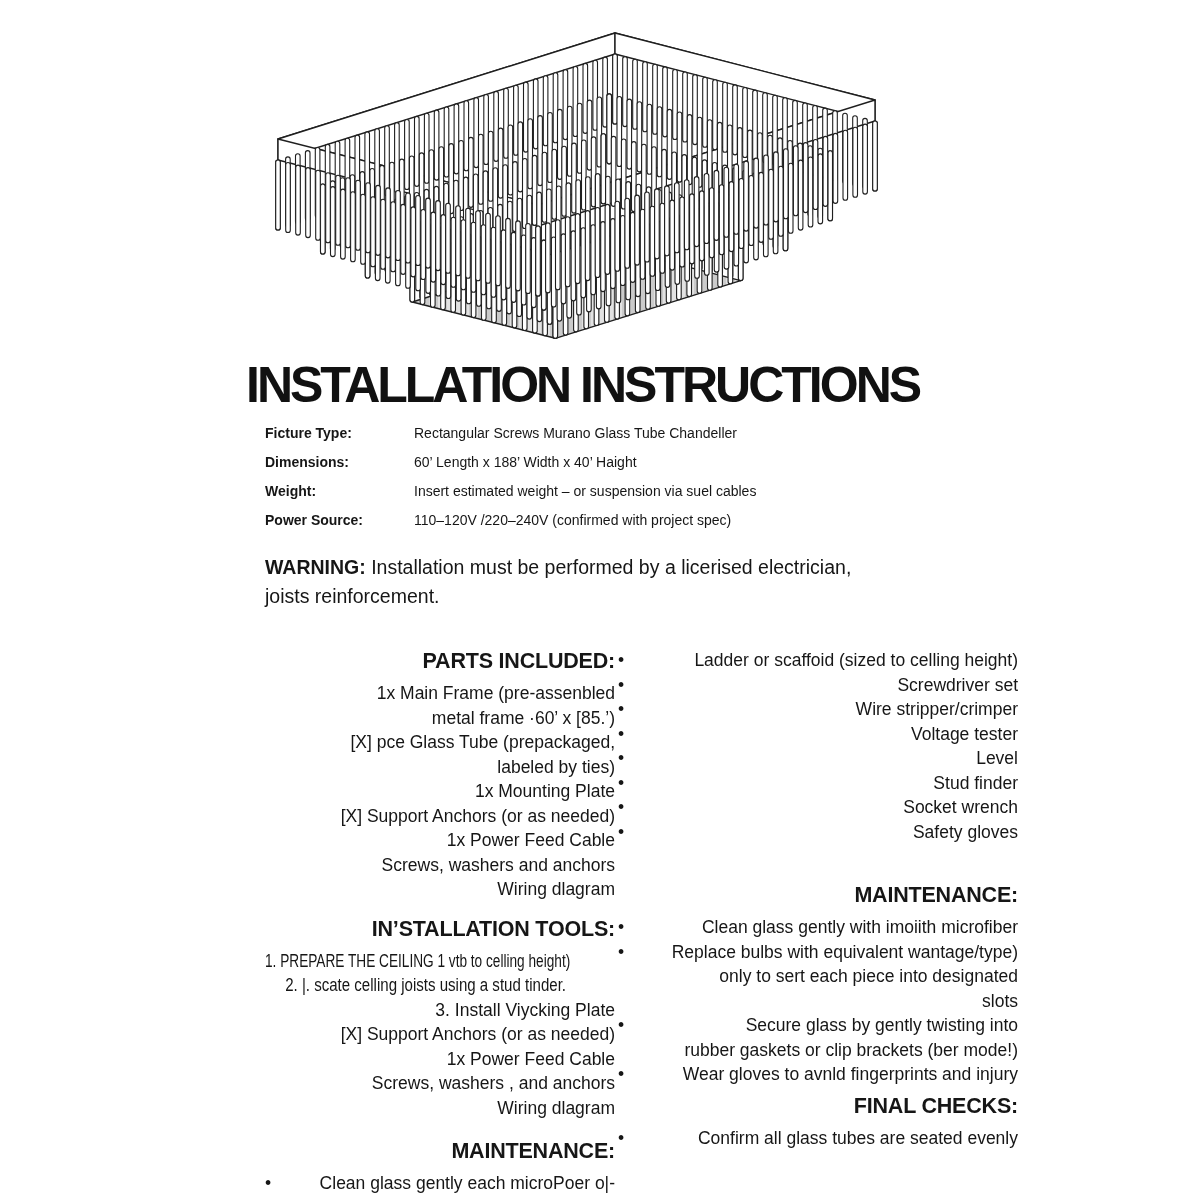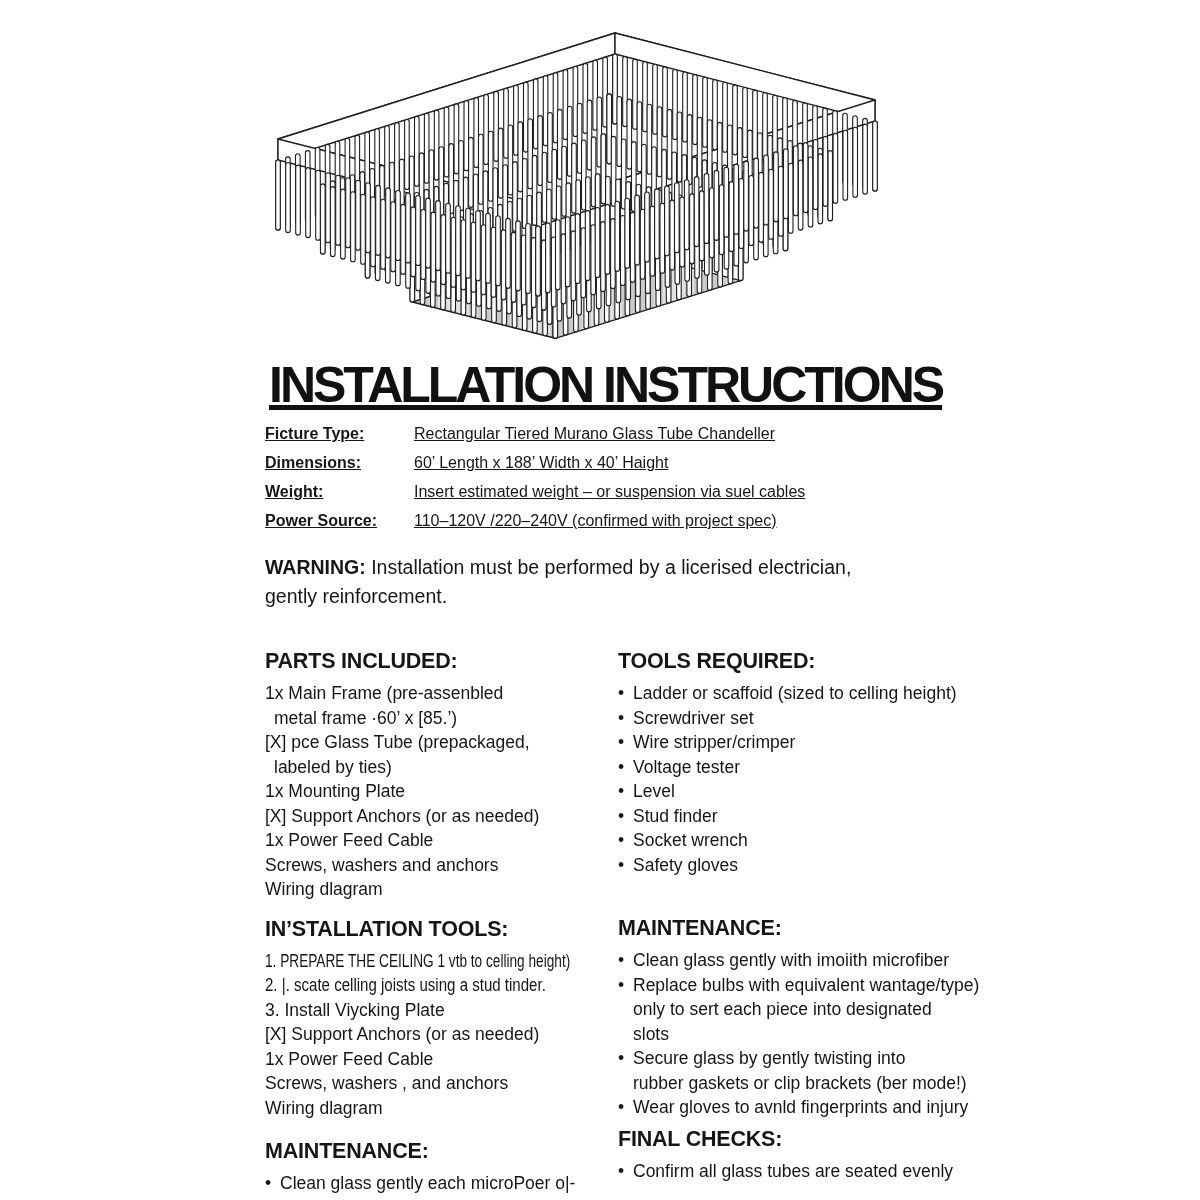--- a/index.html
+++ b/index.html
@@ -3,35 +3,35 @@
 <meta charset="utf-8">
 <style>
   * { margin:0; padding:0; box-sizing:border-box; }
   html,body { background:#ffffff; }
   .page {
     position:relative; width:1200px; height:1200px; background:#fff;
     overflow:hidden; font-family:"Liberation Sans", sans-serif; color:#161616;
   }
   #chandelier { position:absolute; left:240px; top:0; width:720px; height:350px; }
   .title {
-    position:absolute; left:269px; top:356px; font-size:50px; font-weight:bold;
-    letter-spacing:-3px; white-space:nowrap; color:#111;text-decoration:underline;
+    position:absolute; left:246px; top:356px; font-size:50px; font-weight:bold;
+    letter-spacing:-3px; white-space:nowrap; color:#111;
   }
   .specs { position:absolute; left:265px; top:419px; }
-  .spec-row { display:flex; font-size:16px; line-height:29px;text-decoration:underline; }
+  .spec-row { display:flex; font-size:14px; line-height:29px; }
   .spec-label { font-weight:bold; width:149px; flex:none; }
   .spec-value { white-space:nowrap; }
   .warning { position:absolute; left:265px; top:553px; font-size:19.5px; line-height:28.6px; }
   .warning .wline { white-space:nowrap; }
   .warning b { font-weight:bold;margin-top:48px; }
   .col { position:absolute; top:648px; }
   .col-left  { left:265px; width:350px; }
   .col-right { left:618px; width:400px; }
   .sec-heading { font-size:21.5px; line-height:26px; font-weight:bold; letter-spacing:-0.2px; margin-bottom:7px; }
-  .section { margin-top:0; }
+  .section { margin-top:0;text-align:right; }
   .gap-md  { margin-top:14px; }
   .gap-md2 { margin-top:18px; }
   .gap-lg  { margin-top:38px; }
   .gap-sm  { margin-top:6px; }
   .line { position:relative; font-size:17.5px; line-height:24.5px; white-space:nowrap; }
   .line.ind  { padding-left:9px; }
   .line.bul  { padding-left:15px; }
   .line.cont { padding-left:15px; }
   .line .mark { position:absolute; left:0; top:0; }
   .steps-lines .line:nth-child(1) { transform:scaleX(0.78); transform-origin:0 50%; }
@@ -452,39 +452,39 @@
         <rect x="622.8" y="124.1" width="4.6" height="70" rx="2.3" fill="#ffffff" stroke="#1f1f1f" stroke-width="1.1"></rect>
         <rect x="632.7" y="121.0" width="4.6" height="70" rx="2.3" fill="#ffffff" stroke="#1f1f1f" stroke-width="1.1"></rect>
       </g>
     </svg>
 
   <div class="title">INSTALLATION INSTRUCTIONS</div>
 
   <div class="specs" id="specs">
       <div class="spec-row">
         <span class="spec-label">Ficture Type:</span>
-        <span class="spec-value">Rectangular Tiered Murano Glass Tube Chandeller</span>
+        <span class="spec-value">Rectangular Screws Murano Glass Tube Chandeller</span>
       </div>
       <div class="spec-row">
         <span class="spec-label">Dimensions:</span>
         <span class="spec-value">60’ Length x 188’ Width x 40’ Haight</span>
       </div>
       <div class="spec-row">
         <span class="spec-label">Weight:</span>
         <span class="spec-value">Insert estimated weight – or suspension via suel cables</span>
       </div>
       <div class="spec-row">
         <span class="spec-label">Power Source:</span>
         <span class="spec-value">110–120V /220–240V (confirmed with project spec)</span>
       </div>
     </div>
 
   <div class="warning" id="warning">
       <div class="wline"><b>WARNING: </b><span>Installation must be performed by a licerised electrician,</span></div>
-      <div class="wline">gently reinforcement.</div>
+      <div class="wline">joists reinforcement.</div>
     </div>
 
   <div class="col col-left" id="leftcol">
       <div class="section">
         <div class="sec-heading">PARTS INCLUDED:</div>
         <div class="lines">
           <div class="line">1x Main Frame (pre-assenbled</div>
           <div class="line ind">metal frame ·60’ x [85.’)</div>
           <div class="line">[X] pce Glass Tube (prepackaged,</div>
           <div class="line ind">labeled by ties)</div>
@@ -510,21 +510,20 @@
       <div class="section gap-md2">
         <div class="sec-heading">MAINTENANCE:</div>
         <div class="lines">
           <div class="line bul"><span class="mark">•</span><span>Clean glass gently each microPoer o|-</span></div>
           <div class="line cont"><span>aliswatt are otvrexute al ne rdenare</span></div>
         </div>
       </div>
     </div>
   <div class="col col-right" id="rightcol">
       <div class="section">
-        <div class="sec-heading">TOOLS REQUIRED:</div>
         <div class="lines">
           <div class="line bul"><span class="mark">•</span><span>Ladder or scaffoid (sized to celling height)</span></div>
           <div class="line bul"><span class="mark">•</span><span>Screwdriver set</span></div>
           <div class="line bul"><span class="mark">•</span><span>Wire stripper/crimper</span></div>
           <div class="line bul"><span class="mark">•</span><span>Voltage tester</span></div>
           <div class="line bul"><span class="mark">•</span><span>Level</span></div>
           <div class="line bul"><span class="mark">•</span><span>Stud finder</span></div>
           <div class="line bul"><span class="mark">•</span><span>Socket wrench</span></div>
           <div class="line bul"><span class="mark">•</span><span>Safety gloves</span></div>
         </div>

